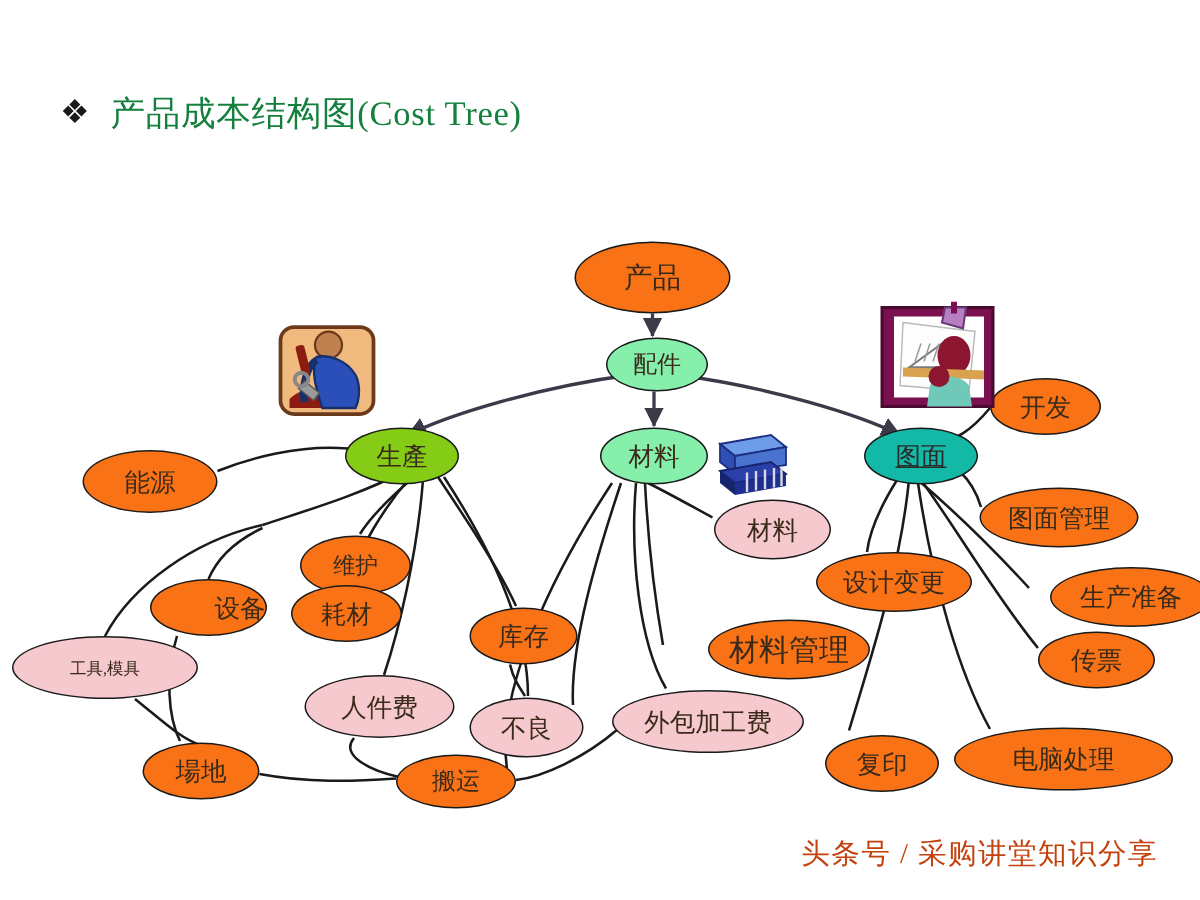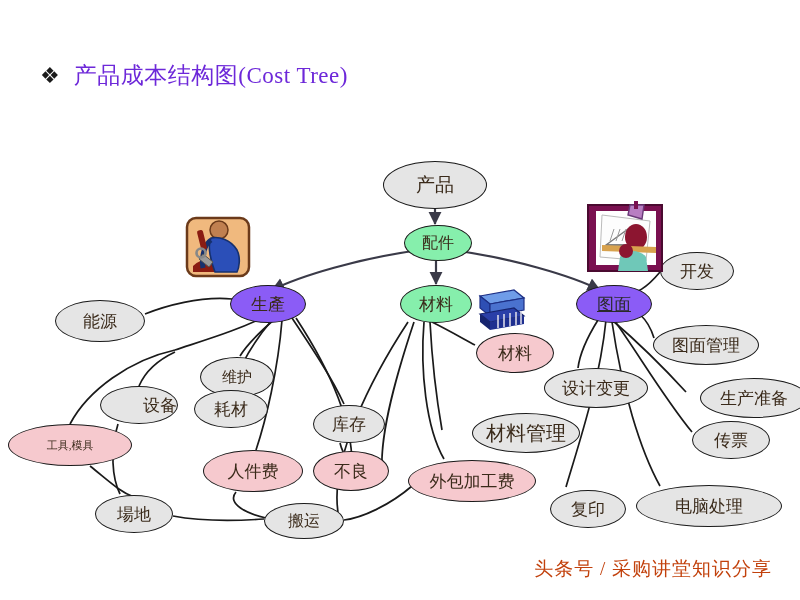--- a/index.html
+++ b/index.html
@@ -14,45 +14,45 @@
   
   #title-row{
     position:absolute;left:40px;top:60px;
     display:flex;align-items:center;gap:14px;
   }
   #bullet{
     font-size:22px;line-height:1;color:#1a1a1a;
     font-family:"DejaVu Sans",sans-serif;
   }
   #title-text{
-    font-size:23px;color:#6d28d9;letter-spacing:.5px;
+    font-size:23px;color:#15803d;letter-spacing:.5px;
     font-family:"Liberation Serif","DejaVu Serif",serif;
   }
 
   
   #edges{position:absolute;left:0;top:0;width:800px;height:600px;}
   .edge{fill:none;stroke:#1a1a1a;stroke-width:1.7;}
   .edge-arrow{fill:none;stroke:#3a3a48;stroke-width:2.2;}
 
   
   .node{
     position:absolute;
     display:flex;align-items:center;justify-content:center;
     border:1.7px solid #1a1a1a;
     border-radius:50%;
     box-sizing:border-box;
     color:#3a2a1a;
     white-space:nowrap;
     font-family:"Liberation Serif","DejaVu Serif",serif;
   }
-  .n-yellow{background:#e5e5e5;}
+  .n-yellow{background:#f97316;}
   .n-pink{background:#f6c9ce;}
   .n-blue{background:#86efac;}
-  .n-green{background:#8b5cf6;}
-  .n-gray{background:#8b5cf6;color:#2a2a2a;text-decoration:underline;}
+  .n-green{background:#84cc16;}
+  .n-gray{background:#14b8a6;color:#2a2a2a;text-decoration:underline;}
 
   
   .clip{position:absolute;}
   .clip svg{display:block;}
 
   
   #watermark{
     position:absolute;right:28px;bottom:18px;
     font-size:19px;color:#c2410c;letter-spacing:1px;
     font-family:"Liberation Serif","DejaVu Serif",serif;
@@ -143,21 +143,21 @@
       </div>
       <div class="node n-pink" style="left: 203px; top: 450px; width: 100px; height: 42px; font-size: 17px;">
         <span>人件费</span>
       </div>
       <div class="node n-yellow" style="left: 95px; top: 495px; width: 78px; height: 38px; font-size: 17px;">
         <span>場地</span>
       </div>
       <div class="node n-yellow" style="left: 313px; top: 405px; width: 72px; height: 38px; font-size: 17px;">
         <span>库存</span>
       </div>
-      <div class="node n-pink" style="left: 313px; top: 451px; width: 76px; height: 40px; font-size: 17px;">
+      <div class="node n-pink" style="left: 313px; top: 465px; width: 76px; height: 40px; font-size: 17px;">
         <span>不良</span>
       </div>
       <div class="node n-yellow" style="left: 264px; top: 503px; width: 80px; height: 36px; font-size: 16px;">
         <span>搬运</span>
       </div>
       <div class="node n-pink" style="left: 476px; top: 333px; width: 78px; height: 40px; font-size: 17px;">
         <span>材料</span>
       </div>
       <div class="node n-yellow" style="left: 472px; top: 413px; width: 108px; height: 40px; font-size: 20px;">
         <span>材料管理</span>

